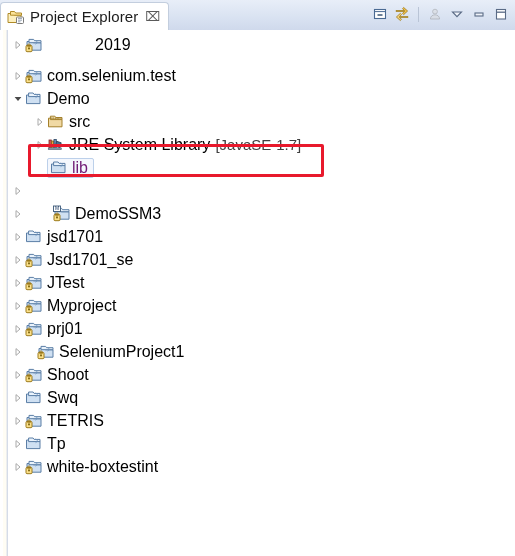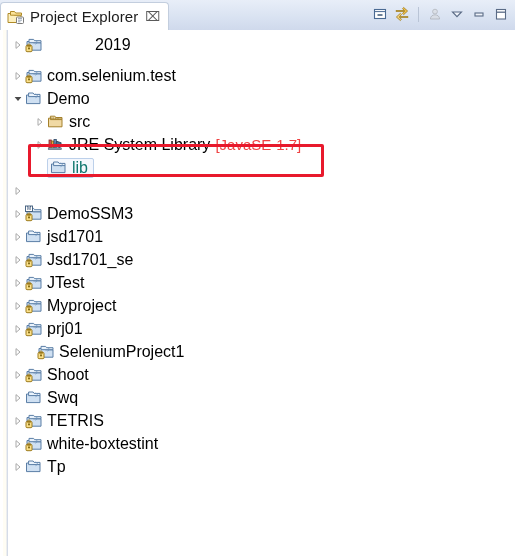--- a/index.html
+++ b/index.html
@@ -73,22 +73,22 @@
   }
   .twisty{
     width:14px;height:23px;flex:0 0 auto;
     display:flex;align-items:center;justify-content:center;
   }
   .ricon{width:18px;height:17px;flex:0 0 auto;margin-right:4px;}
   .label{
     font-size:16px;color:#000000;line-height:1;
     font-family:"Liberation Sans", sans-serif;
   }
-  .label.sel{color:#0f766e;}
-  .sub{font-size:15px;color:#ef4444;margin-left:5px;}
+  .label.sel{color:#701a75;}
+  .sub{font-size:15px;color:#404040;margin-left:5px;}
   .selbox{
     display:inline-flex;align-items:center;
     background:#f4f7fd;
     border:1px solid #bcd0ea;
     border-radius:2px;
     padding:0 5px 0 2px;
     height:20px;
     box-sizing:border-box;
   }
   .selbox .ricon{margin-right:4px;}
@@ -266,21 +266,21 @@
             <span class="label sel">lib</span>
           </span>
         </div>
         <div class="row" style="padding-left: 8px;">
           <span class="twisty">
             <svg viewBox="0 0 10 10" width="10" height="10">
               <path d="M3 1.6L7 5 3 8.4z" fill="none" stroke="#a9a9a9" stroke-width="1"></path>
             </svg>
           </span>
         </div>
-        <div class="row" style="padding-left: 8px;">
+        <div class="row" style="padding-left: 8px; gap: 28px;">
           <span class="twisty">
             <svg viewBox="0 0 10 10" width="10" height="10">
               <path d="M3 1.6L7 5 3 8.4z" fill="none" stroke="#a9a9a9" stroke-width="1"></path>
             </svg>
           </span>
           <span style="display: inline-flex; align-items: center;">
             <span class="ricon"><svg viewBox="0 0 18 17" width="18" height="17">
       <path d="M2 5.5h5.2l1.1 1.3H16v7.4H2z" fill="#cfe0f2" stroke="#5b7ea6" stroke-width="1"></path>
       <path d="M4 3.4h4.6l1 1.3H16v2H4z" fill="#e9f2fb" stroke="#5b7ea6" stroke-width="1"></path>
       <rect x=".5" y="1" width="7" height="5.5" fill="#ffffff" stroke="#3a5878" stroke-width=".9"></rect>
@@ -449,42 +449,42 @@
           </span>
         </div>
         <div class="row" style="padding-left: 8px;">
           <span class="twisty">
             <svg viewBox="0 0 10 10" width="10" height="10">
               <path d="M3 1.6L7 5 3 8.4z" fill="none" stroke="#a9a9a9" stroke-width="1"></path>
             </svg>
           </span>
           <span style="display: inline-flex; align-items: center;">
             <span class="ricon"><svg viewBox="0 0 18 17" width="18" height="17">
-      <path d="M2 5.5h5.2l1.1 1.3H16v7.4H2z" fill="#cfe0f2" stroke="#5b7ea6" stroke-width="1"></path>
-      <path d="M4 3.4h4.6l1 1.3H16v2H4z" fill="#e9f2fb" stroke="#5b7ea6" stroke-width="1"></path>
-      <path d="M10.5 4.5c2.2 1 2.2 2.4 0 3.6" stroke="#6d93bd" stroke-width=".9" fill="none"></path>
-      <rect x="1" y="9.5" width="6" height="6.2" rx="1" fill="#fbe08a" stroke="#9c7a1c" stroke-width="1"></rect>
-      <rect x="2.4" y="8" width="3.2" height="3" rx="1.6" fill="none" stroke="#9c7a1c" stroke-width="1"></rect>
-      <circle cx="4" cy="12.4" r="1" fill="#7c6310"></circle>
-    </svg></span>
-            <span class="label">white-boxtestint</span>
-          </span>
-        </div>
-        <div class="row" style="padding-left: 8px;">
-          <span class="twisty">
-            <svg viewBox="0 0 10 10" width="10" height="10">
-              <path d="M3 1.6L7 5 3 8.4z" fill="none" stroke="#a9a9a9" stroke-width="1"></path>
-            </svg>
-          </span>
-          <span style="display: inline-flex; align-items: center;">
-            <span class="ricon"><svg viewBox="0 0 18 17" width="18" height="17">
       <path d="M1.5 5h5.2l1.1 1.4H15v7.2H1.5z" fill="#cfe0f2" stroke="#5b7ea6" stroke-width="1"></path>
       <path d="M3.6 3h4.5l1 1.4H15v2.2H3.6z" fill="#eaf3fc" stroke="#5b7ea6" stroke-width="1"></path>
       <path d="M10.6 4c2.2 1 2.2 2.5 0 3.7" stroke="#6d93bd" stroke-width=".9" fill="none"></path>
     </svg></span>
             <span class="label">Tp</span>
           </span>
         </div>
+        <div class="row" style="padding-left: 8px;">
+          <span class="twisty">
+            <svg viewBox="0 0 10 10" width="10" height="10">
+              <path d="M3 1.6L7 5 3 8.4z" fill="none" stroke="#a9a9a9" stroke-width="1"></path>
+            </svg>
+          </span>
+          <span style="display: inline-flex; align-items: center;">
+            <span class="ricon"><svg viewBox="0 0 18 17" width="18" height="17">
+      <path d="M2 5.5h5.2l1.1 1.3H16v7.4H2z" fill="#cfe0f2" stroke="#5b7ea6" stroke-width="1"></path>
+      <path d="M4 3.4h4.6l1 1.3H16v2H4z" fill="#e9f2fb" stroke="#5b7ea6" stroke-width="1"></path>
+      <path d="M10.5 4.5c2.2 1 2.2 2.4 0 3.6" stroke="#6d93bd" stroke-width=".9" fill="none"></path>
+      <rect x="1" y="9.5" width="6" height="6.2" rx="1" fill="#fbe08a" stroke="#9c7a1c" stroke-width="1"></rect>
+      <rect x="2.4" y="8" width="3.2" height="3" rx="1.6" fill="none" stroke="#9c7a1c" stroke-width="1"></rect>
+      <circle cx="4" cy="12.4" r="1" fill="#7c6310"></circle>
+    </svg></span>
+            <span class="label">white-boxtestint</span>
+          </span>
+        </div>
       </div>
     <div class="annot" id="annot" style="left: 25px; top: 114px; width: 296px; height: 33px; border-color: rgb(232, 25, 44);"></div>
   </div>
 
 </div>
 
 </body></html>

